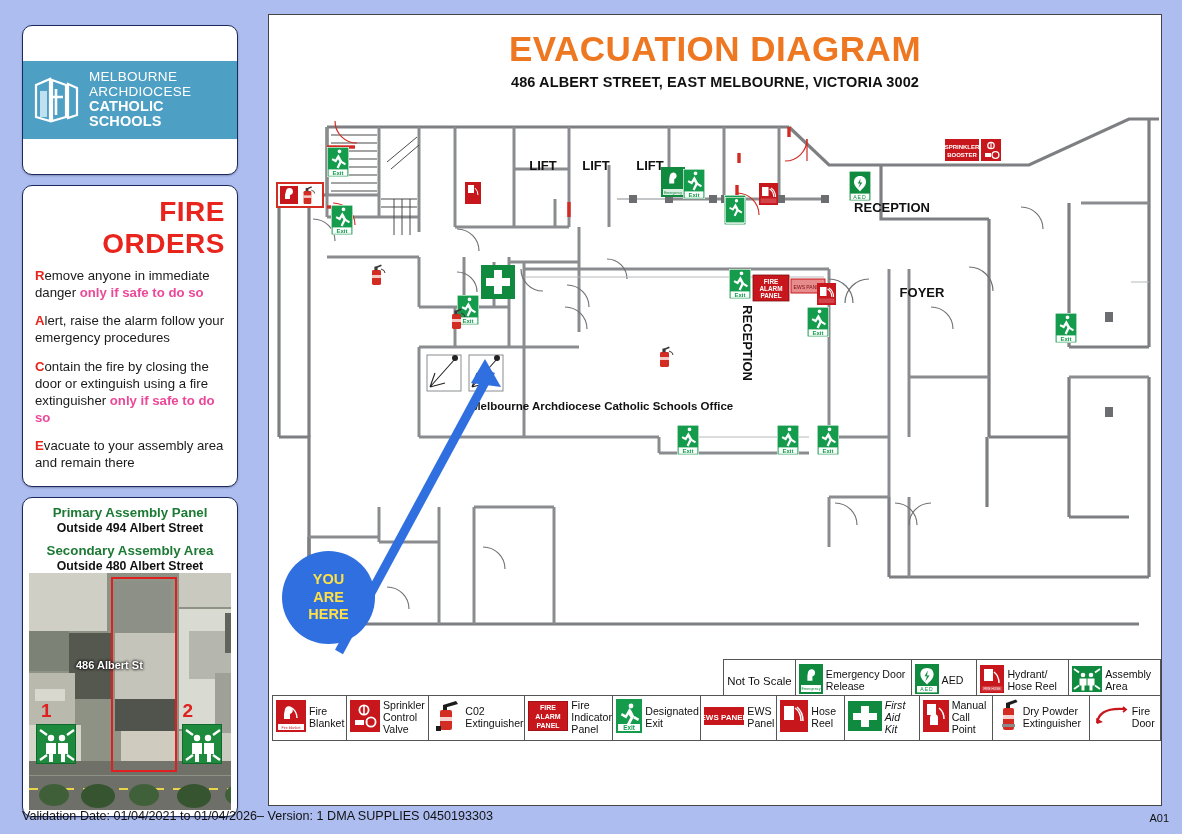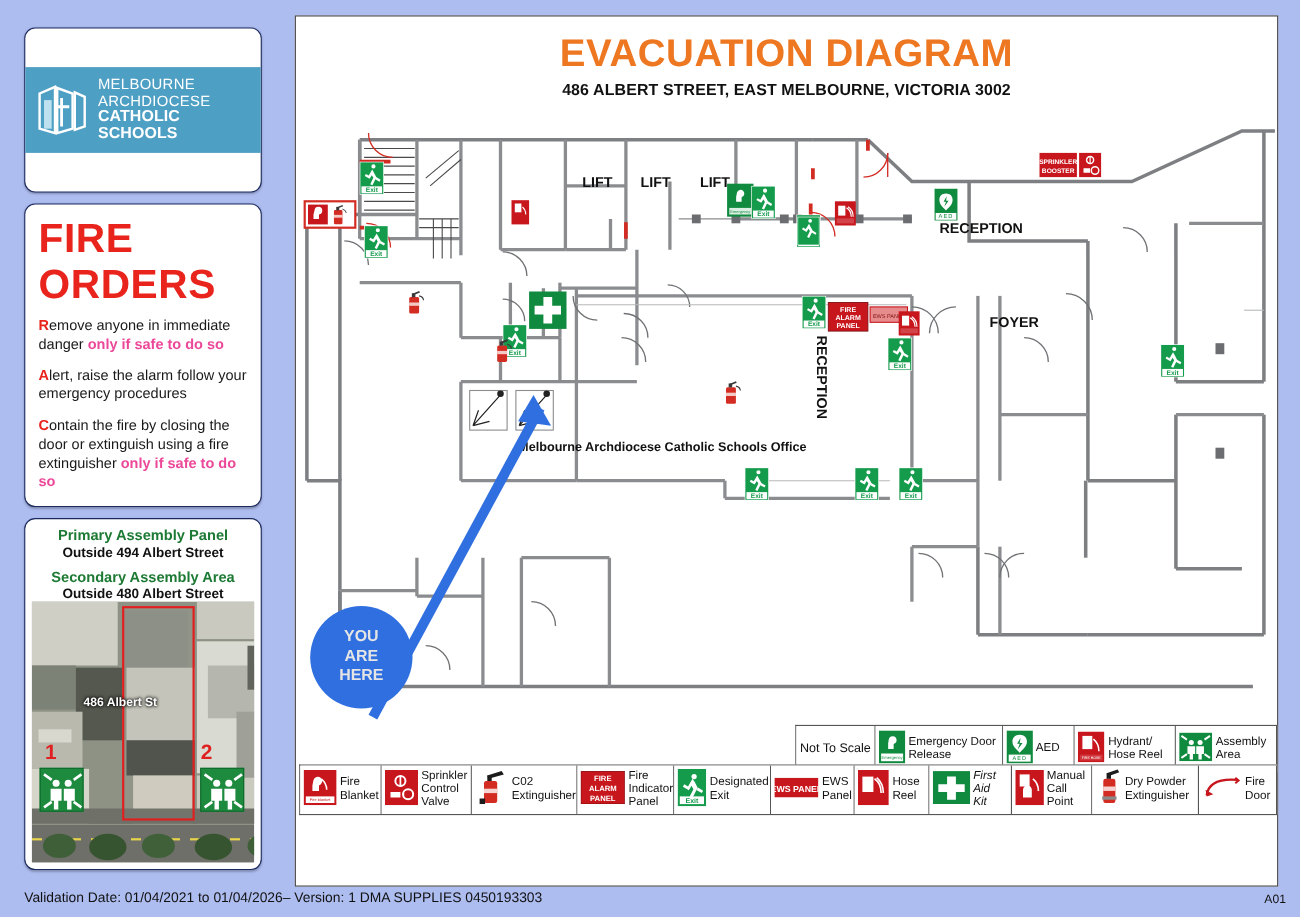--- a/index.html
+++ b/index.html
@@ -29,21 +29,21 @@
     display:flex; align-items:center; padding-left:9px;
   }
   #logo-mark { width:48px; height:50px; flex:0 0 48px; position:relative; }
   #logo-text { margin-left:9px; color:#fff; line-height:1.07; }
   #logo-text .l1, #logo-text .l2 { font-size:13.5px; letter-spacing:.3px; font-weight:400; }
   #logo-text .l3 { font-size:14.5px; letter-spacing:.1px; font-weight:bold; }
 
   
   #fire-orders { margin-top:10px; padding:8px 12px 12px 12px; }
   #fo-title {
-    color:#e8241c; font-size:37px; font-weight:bold; text-align:left;
+    color:#e8241c; font-size:28px; font-weight:bold; text-align:right;
     letter-spacing:.5px; margin:2px 0 7px 0;
   }
   .fo-item { font-size:13.2px; color:#1a1a1a; line-height:1.30; margin-bottom:11px; }
   .fo-item:last-child { margin-bottom:2px; }
   .fo-cap { color:#e8241c; font-weight:bold; }
   .fo-red { color:#ec4899; font-weight:bold; }
 
   
   #assembly-panel { margin-top:10px; padding:7px 6px 6px 6px; }
   .asm-title { color:#1d7a34; font-weight:bold; font-size:13.3px; text-align:center; }
@@ -92,21 +92,21 @@
   }
 
   #floorplan { position:absolute; left:0; top:92px; width:894px; height:600px; }
   #floorplan svg { display:block; }
 
   
   #you-are-here {
     position:absolute; left:13px; top:536px; width:93px; height:93px;
     background:#2f6fe0; border-radius:50%;
     display:flex; flex-direction:column; align-items:center; justify-content:center;
-    color:#e5e5e5; font-weight:bold; font-size:14.5px; line-height:1.22; text-align:center;
+    color:#fde047; font-weight:bold; font-size:14.5px; line-height:1.22; text-align:center;
   }
 
   
   #legend-top {
     position:absolute; left:454px; top:644px; width:438px; height:44px;
     display:flex; border:1px solid #555; border-right:none; background:#fff;
   }
   #legend-bot {
     position:absolute; left:3px; top:680px; width:889px; height:46px;
     display:flex; border:1px solid #555; border-right:none; background:#fff;
@@ -156,20 +156,21 @@
       </div>
     </div>
   </div>
 
   <div class="panel" id="fire-orders">
     <div id="fo-title">FIRE ORDERS</div>
     <div id="fo-list">
         <div class="fo-item"><span class="fo-cap">R</span>emove anyone in immediate danger <span class="fo-red">only if safe to do so</span></div>
         <div class="fo-item"><span class="fo-cap">A</span>lert, raise the alarm follow your emergency procedures</div>
         <div class="fo-item"><span class="fo-cap">C</span>ontain the fire by closing the door or extinguish using a fire extinguisher <span class="fo-red">only if safe to do so</span></div>
+        <div class="fo-item"><span class="fo-cap">E</span>vacuate to your assembly area and remain there</div>
       </div>
   </div>
 
   <div class="panel" id="assembly-panel">
     <div class="asm-title">Primary Assembly Panel</div>
     <div class="asm-sub">Outside 494 Albert Street</div>
     <div class="asm-gap"></div>
     <div class="asm-title">Secondary Assembly Area</div>
     <div class="asm-sub">Outside 480 Albert Street</div>
 

